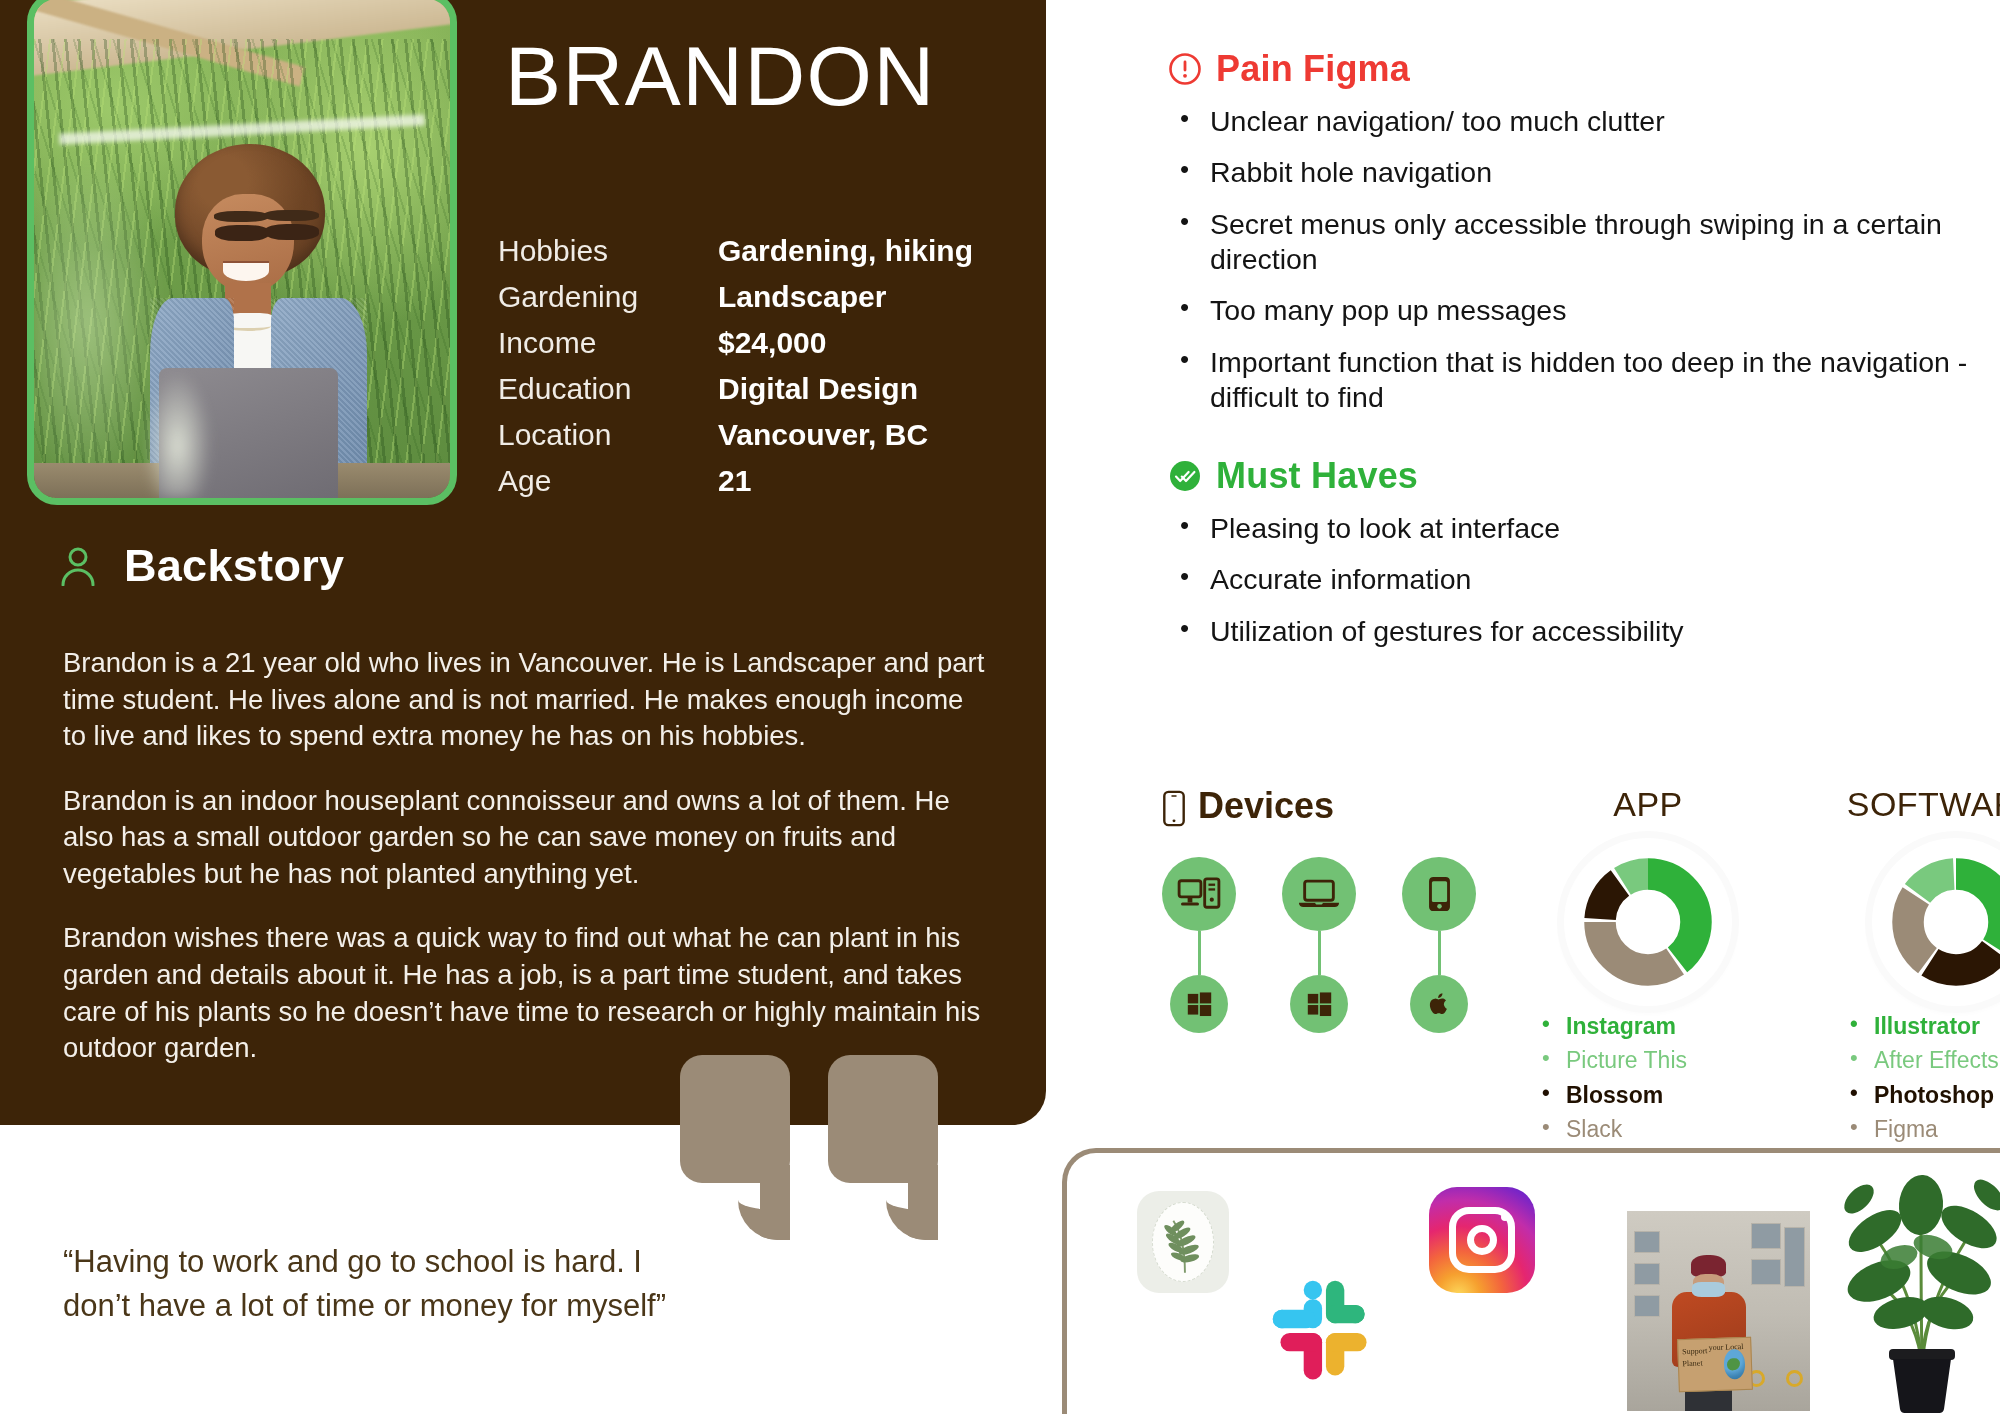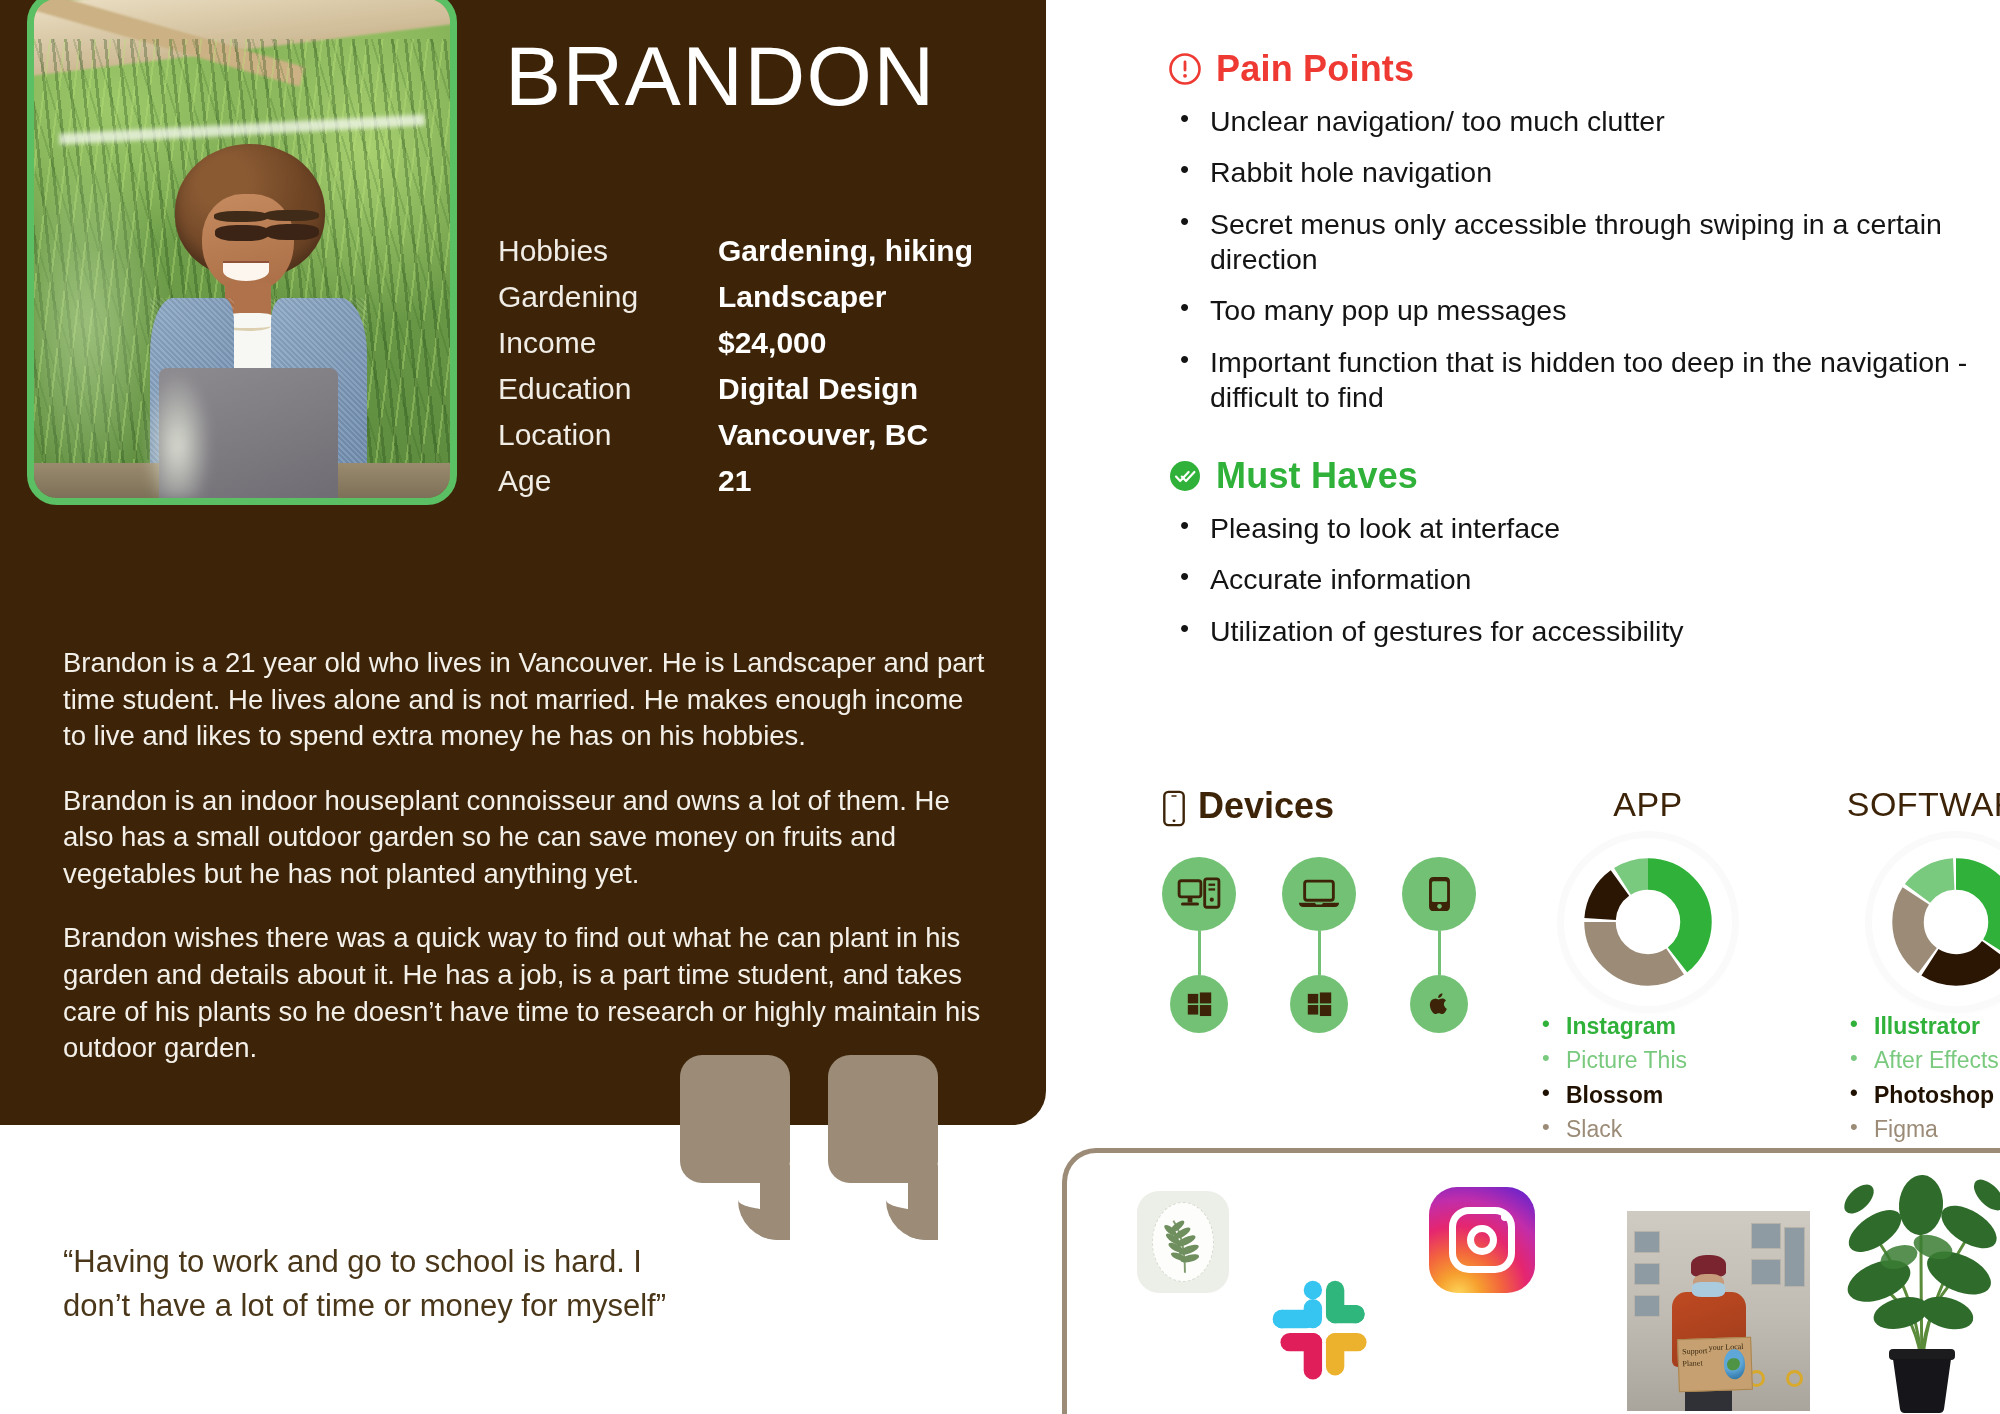--- a/index.html
+++ b/index.html
@@ -417,20 +417,29 @@
     <div class="d-row">
       <div class="d-label">Location</div>
       <div class="d-value">Vancouver, BC</div>
     </div>
     <div class="d-row">
       <div class="d-label">Age</div>
       <div class="d-value">21</div>
     </div>
   </div>
 
+  <div class="backstory-head">
+    <span class="person-ico">
+      <svg viewBox="0 0 36 40" width="36" height="40">
+        <circle cx="18" cy="11" r="8" fill="none" stroke="#5BBF63" stroke-width="3"></circle>
+        <path d="M3 39c0-8.3 6.7-15 15-15s15 6.7 15 15" fill="none" stroke="#5BBF63" stroke-width="3" stroke-linecap="round"></path>
+      </svg>
+    </span>
+    <span class="backstory-title">Backstory</span>
+  </div>
 
   <div class="backstory-body">
     <p class="bs-p">Brandon is a 21 year old who lives in Vancouver. He is Landscaper and part time student. He lives alone and is not married. He makes enough income to live and likes to spend extra money he has on his hobbies.</p>
     <p class="bs-p">Brandon is an indoor houseplant connoisseur and owns a lot of them. He also has a small outdoor garden so he can save money on fruits and vegetables but he has not planted anything yet.</p>
     <p class="bs-p">Brandon wishes there was a quick way to find out what he can plant in his garden and details about it. He has a job, is a part time student, and takes care of his plants so he doesn’t have time to research or highly maintain his outdoor garden.</p>
   </div>
 
   <div class="quote-marks">
     <div class="qm">
         <div class="qm-box"></div>
@@ -448,21 +457,21 @@
 
     <div class="pain-wrap">
       <div class="sec-head">
         <span>
           <svg viewBox="0 0 34 34" width="34" height="34">
             <circle cx="17" cy="17" r="14.5" fill="none" stroke="#EE3A33" stroke-width="2.6"></circle>
             <rect x="15.6" y="8.5" width="2.8" height="11" rx="1.4" fill="#EE3A33"></rect>
             <circle cx="17" cy="23.8" r="1.9" fill="#EE3A33"></circle>
           </svg>
         </span>
-        <span class="sec-title pain">Pain Points</span>
+        <span class="sec-title pain">Pain Figma</span>
       </div>
       <ul class="bullets">
         <li>Unclear navigation/ too much clutter</li>
         <li>Rabbit hole navigation</li>
         <li>Secret menus only accessible through swiping in a certain direction</li>
         <li>Too many pop up messages</li>
         <li>Important function that is hidden too deep in the navigation - difficult to find</li>
       </ul>
     </div>
 

